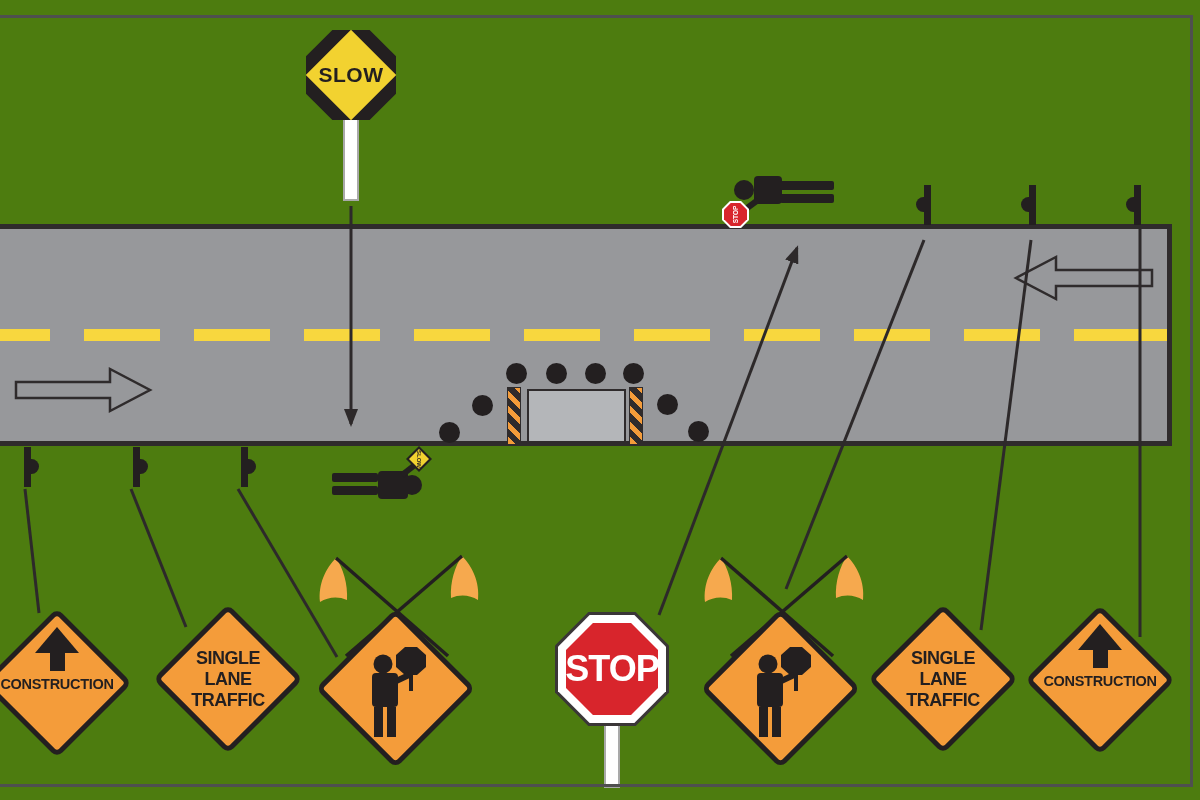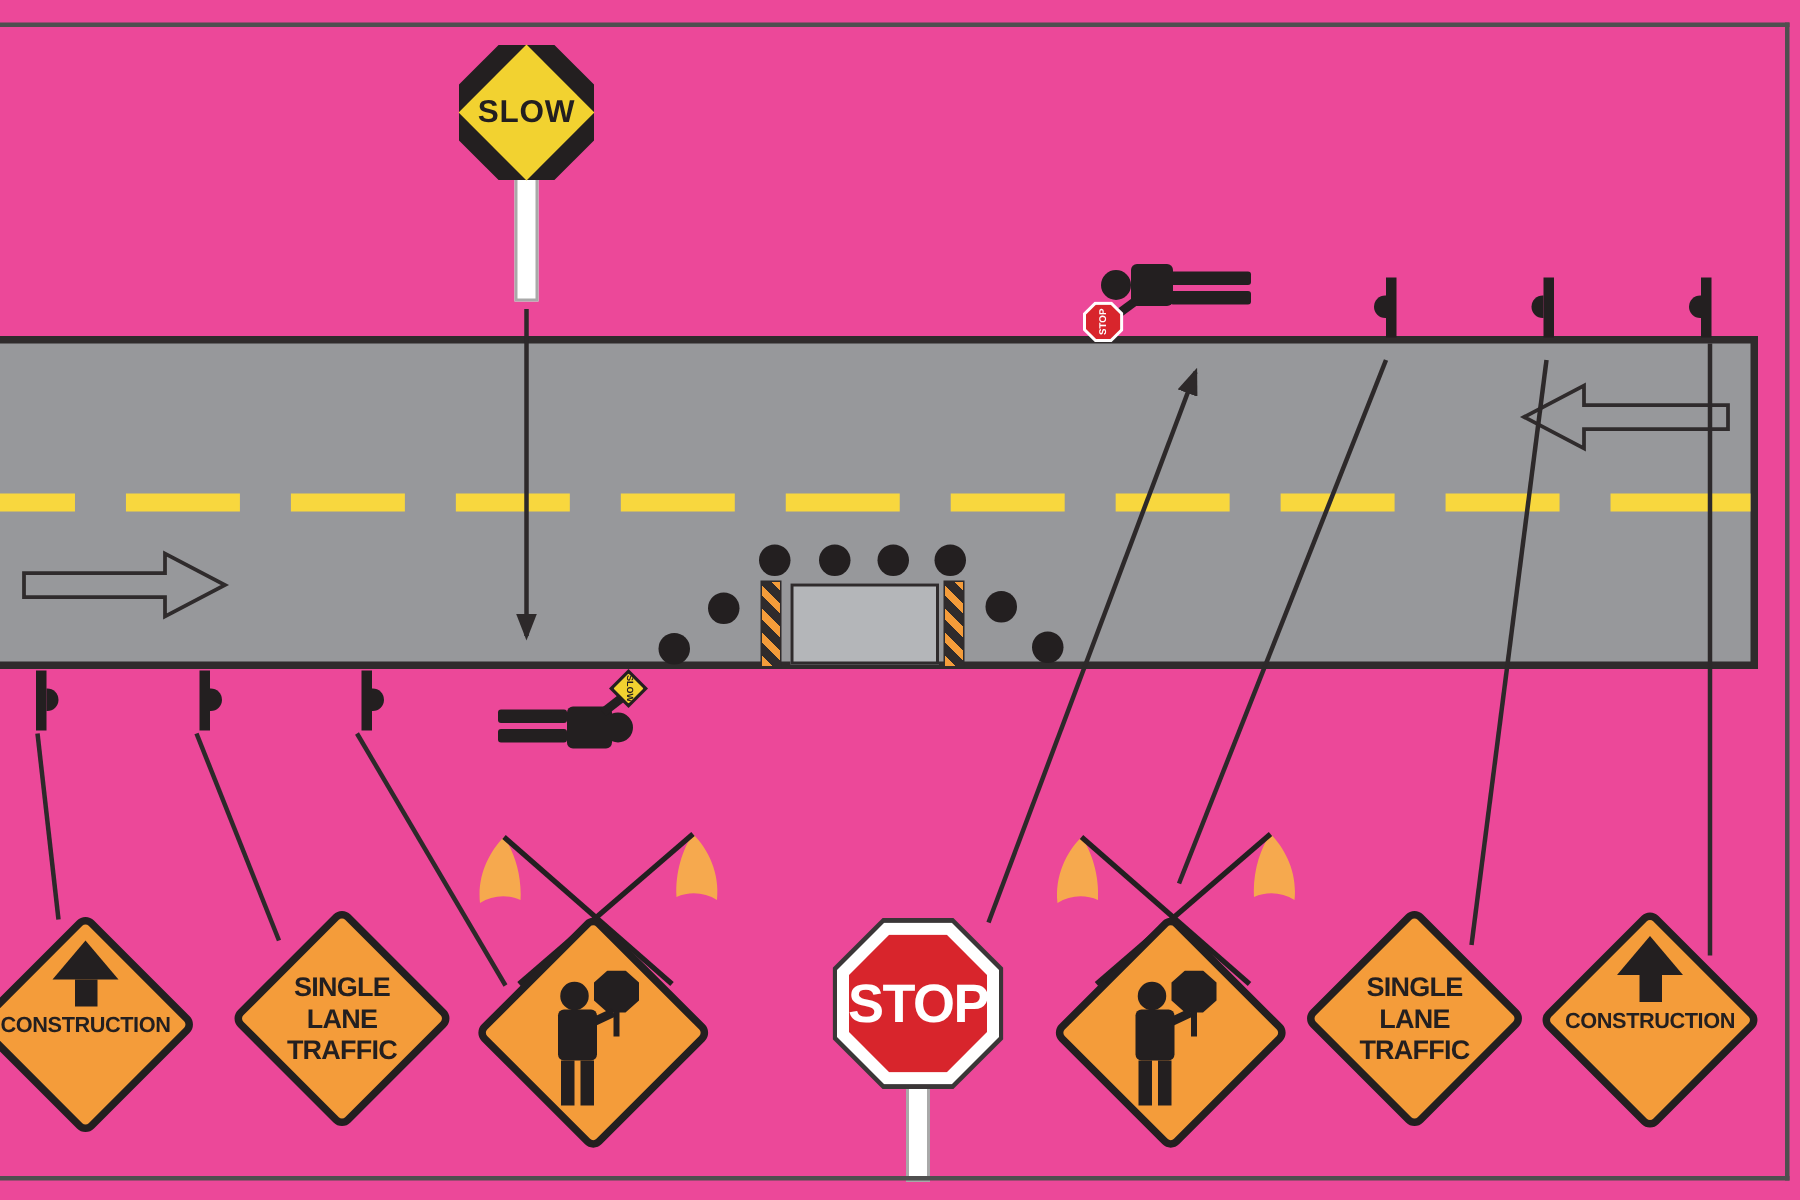--- a/index.html
+++ b/index.html
@@ -1,18 +1,18 @@
 <!DOCTYPE html>
 <html><head>
 <meta charset="utf-8">
 <style>
   * { box-sizing: border-box; margin: 0; padding: 0; }
   html,body { width:1200px; height:800px; background:#fff; overflow:hidden;
               font-family:"Liberation Sans", sans-serif; }
-  .page { position:relative; width:1200px; height:800px; background:#ec4899; overflow:hidden; }
+  .page { position:relative; width:1200px; height:800px; background:#4d7c0f; overflow:hidden; }
 
   .frame { position:absolute; left:-8px; top:15px; width:1201px; height:772px;
            border:3px solid #4F4F4F; border-left:none; z-index:60; pointer-events:none; }
 
   
   .road { position:absolute; left:0; top:224px; width:1172px; height:222px;
           background:#97989B; border:5px solid #2F2B2C; border-left:none; z-index:10; }
   .centerline { position:absolute; left:0; top:329px; width:1167px; height:12px; z-index:11;
           background:repeating-linear-gradient(90deg,#F8D73E 0 76px, rgba(0,0,0,0) 76px 110px);
           background-position:-26px 0; }

